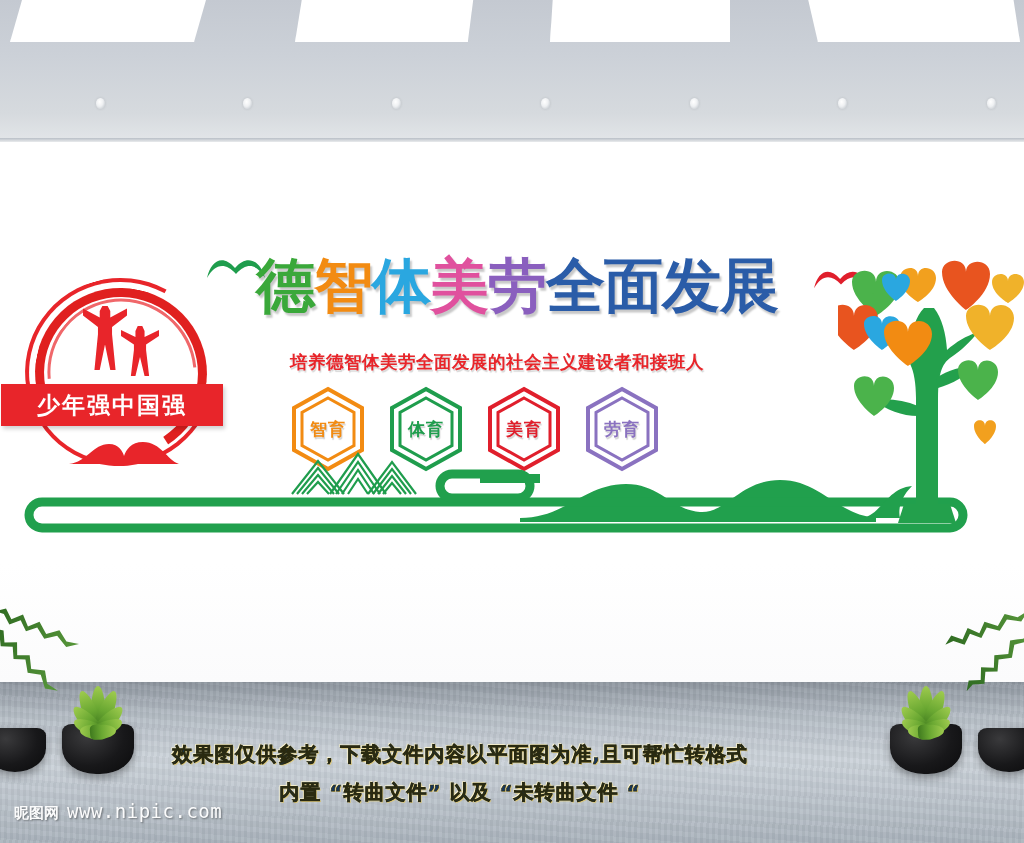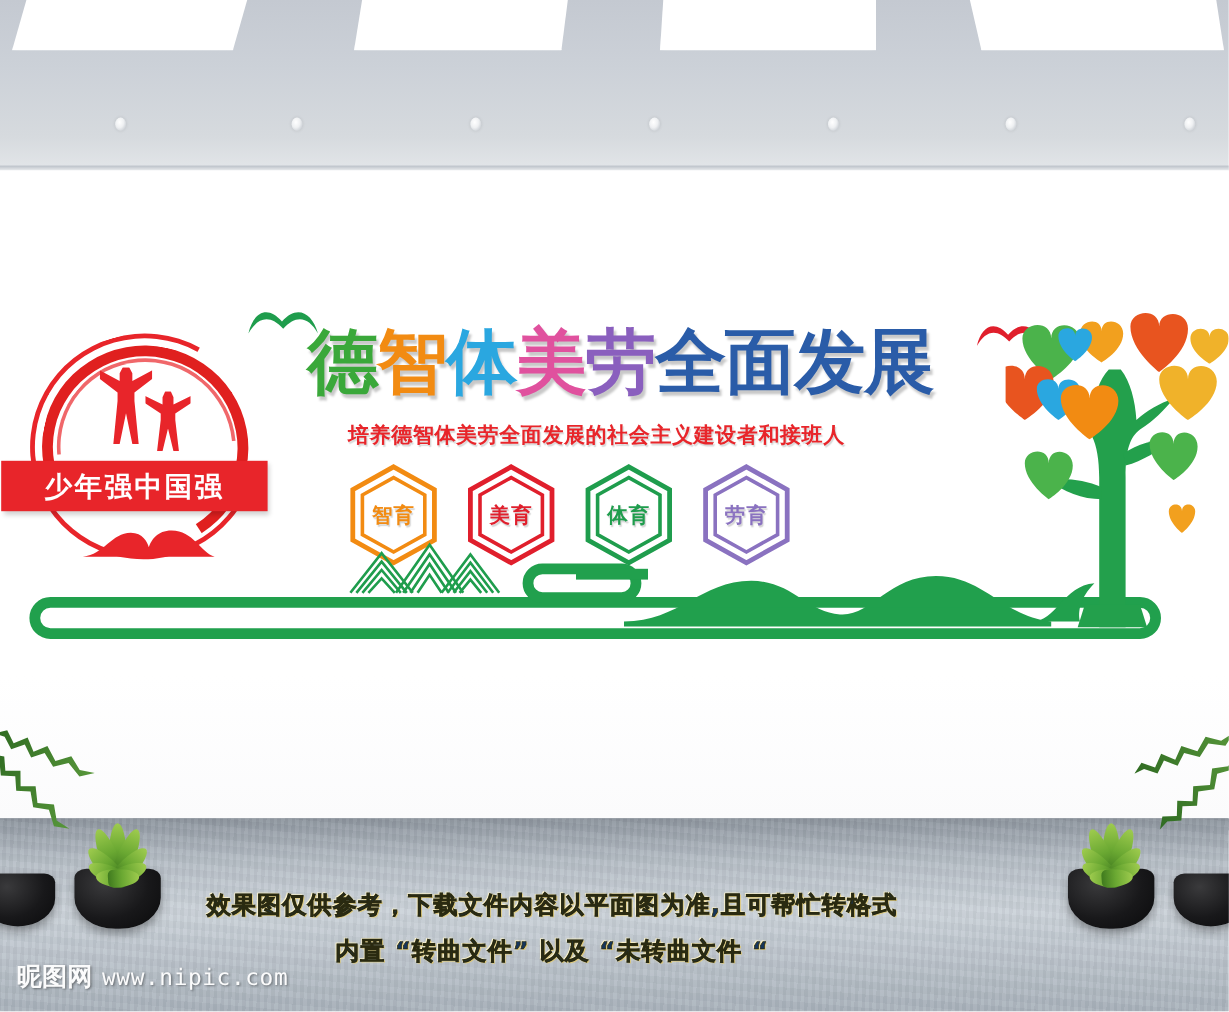--- a/index.html
+++ b/index.html
@@ -118,21 +118,21 @@
   .wave {
     position:absolute; left:52px; top:168px; width:110px; height:26px;
   }
 
   
   .bird { position:absolute; }
   .bird svg { display:block; }
 
   
   .title {
-    position:absolute; left:256px; top:32px;
+    position:absolute; left:256px; top:16px;
     font-size:59px; font-weight:bold; line-height:1;
     letter-spacing:-1px; white-space:nowrap;
     font-family:"DejaVu Sans","Liberation Sans",sans-serif;
   }
   .title span { text-shadow:2px 3px 2px rgba(0,0,0,.22); }
   .subtitle {
     position:absolute; left:290px; top:110px;
     font-size:17.5px; font-weight:bold; letter-spacing:.5px;
     color:#e8252a; white-space:nowrap;
     font-family:"DejaVu Sans","Liberation Sans",sans-serif;
@@ -171,21 +171,21 @@
   }
   .footer .l1 { -webkit-text-stroke:.6px #2a2a10; }
   .footer .l2 { -webkit-text-stroke:.6px #2a2a10; }
 
   .wm-left {
     position:absolute; left:14px; top:800px;
     display:flex; align-items:baseline; gap:8px;
     color:#ffffff; opacity:.95;
     text-shadow:1px 1px 2px rgba(0,0,0,.45);
   }
-  .wm-cn { font-size:21px; font-weight:bold; font-family:Liberation Serif, serif; }
+  .wm-cn { font-size:15px; font-weight:bold; font-family:Liberation Serif, serif; }
   .wm-url { font-size:19px; font-family:"DejaVu Sans Mono","Liberation Mono",monospace; letter-spacing:.5px; }
 
   .wm-right {
     position:absolute; right:8px; top:805px;
     background:rgba(90,98,108,.62); color:#eef1f4;
     font-size:11.5px; padding:3px 8px; letter-spacing:.2px;
     font-family:"Liberation Sans","DejaVu Sans",sans-serif;
   }
 </style>
 </head>
@@ -249,32 +249,32 @@
       <div class="hexwrap">
         <svg width="80" height="86" viewBox="0 0 80 86">
           <path d="M40 3 L74 22 L74 64 L40 83 L6 64 L6 22 Z" fill="none" stroke="#f28b12" stroke-width="4"></path>
           <path d="M40 12 L66 26.5 L66 59.5 L40 74 L14 59.5 L14 26.5 Z" fill="none" stroke="#f28b12" stroke-width="3"></path>
         </svg>
         <div class="hexlabel" style="color:#f28b12">智育</div>
       </div>
 
       <div class="hexwrap">
         <svg width="80" height="86" viewBox="0 0 80 86">
+          <path d="M40 3 L74 22 L74 64 L40 83 L6 64 L6 22 Z" fill="none" stroke="#1f9d4d" stroke-width="4"></path>
+          <path d="M40 12 L66 26.5 L66 59.5 L40 74 L14 59.5 L14 26.5 Z" fill="none" stroke="#1f9d4d" stroke-width="3"></path>
+        </svg>
+        <div class="hexlabel" style="color:#1f9d4d">体育</div>
+      </div>
+
+      <div class="hexwrap">
+        <svg width="80" height="86" viewBox="0 0 80 86">
           <path d="M40 3 L74 22 L74 64 L40 83 L6 64 L6 22 Z" fill="none" stroke="#e01f2c" stroke-width="4"></path>
           <path d="M40 12 L66 26.5 L66 59.5 L40 74 L14 59.5 L14 26.5 Z" fill="none" stroke="#e01f2c" stroke-width="3"></path>
         </svg>
         <div class="hexlabel" style="color:#e01f2c">美育</div>
-      </div>
-
-      <div class="hexwrap">
-        <svg width="80" height="86" viewBox="0 0 80 86">
-          <path d="M40 3 L74 22 L74 64 L40 83 L6 64 L6 22 Z" fill="none" stroke="#1f9d4d" stroke-width="4"></path>
-          <path d="M40 12 L66 26.5 L66 59.5 L40 74 L14 59.5 L14 26.5 Z" fill="none" stroke="#1f9d4d" stroke-width="3"></path>
-        </svg>
-        <div class="hexlabel" style="color:#1f9d4d">体育</div>
       </div>
 
       <div class="hexwrap">
         <svg width="80" height="86" viewBox="0 0 80 86">
           <path d="M40 3 L74 22 L74 64 L40 83 L6 64 L6 22 Z" fill="none" stroke="#8a72c0" stroke-width="4"></path>
           <path d="M40 12 L66 26.5 L66 59.5 L40 74 L14 59.5 L14 26.5 Z" fill="none" stroke="#8a72c0" stroke-width="3"></path>
         </svg>
         <div class="hexlabel" style="color:#8a72c0">劳育</div>
       </div>
 

